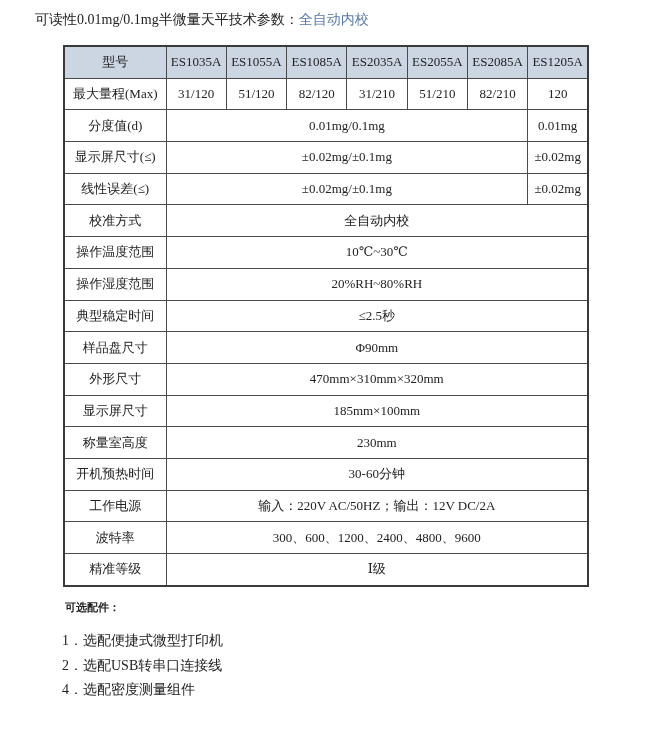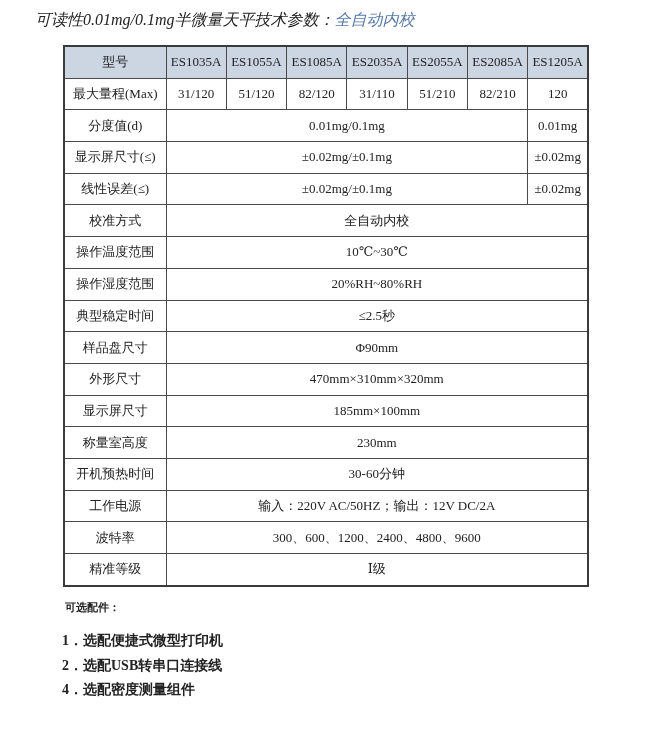--- a/index.html
+++ b/index.html
@@ -13,24 +13,23 @@
     position: relative;
     width: 650px;
     height: 753px;
     background: #ffffff;
     overflow: hidden;
   }
   .doc-title {
     position: absolute;
     left: 35px;
     top: 9px;
-    font-size: 16px;
+    font-size: 14px;
     line-height: 22px;
     white-space: nowrap;
-    font-style: italic;
   }
   .title-highlight {
     
   }
   table.spec-table {
     position: absolute;
     left: 63px;
     top: 45px;
     width: 524px;
     border-collapse: collapse;
@@ -62,21 +61,20 @@
   .acc-list {
     position: absolute;
     left: 62px;
     top: 629px;
     font-size: 14px;
   }
   .acc-list .acc-item {
     height: 24.5px;
     line-height: 24.5px;
     white-space: nowrap;
-    font-weight: bold;
   }
 </style>
 </head>
 <body>
 
 <div class="page">
 
   <div class="doc-title">
     <span>可读性0.01mg/0.1mg半微量天平技术参数：</span><span class="title-highlight" style="color: rgb(88, 120, 168);">全自动内校</span>
   </div>
@@ -101,21 +99,21 @@
           <th>ES2035A</th>
           <th>ES2055A</th>
           <th>ES2085A</th>
           <th>ES1205A</th>
         </tr>
         <tr>
           <td>最大量程(Max)</td>
           <td>31/120</td>
           <td>51/120</td>
           <td>82/120</td>
-          <td>31/110</td>
+          <td>31/210</td>
           <td>51/210</td>
           <td>82/210</td>
           <td>120</td>
         </tr>
         <tr>
           <td>分度值(d)</td>
           <td colspan="6">0.01mg/0.1mg</td>
           <td>0.01mg</td>
         </tr>
         <tr>

